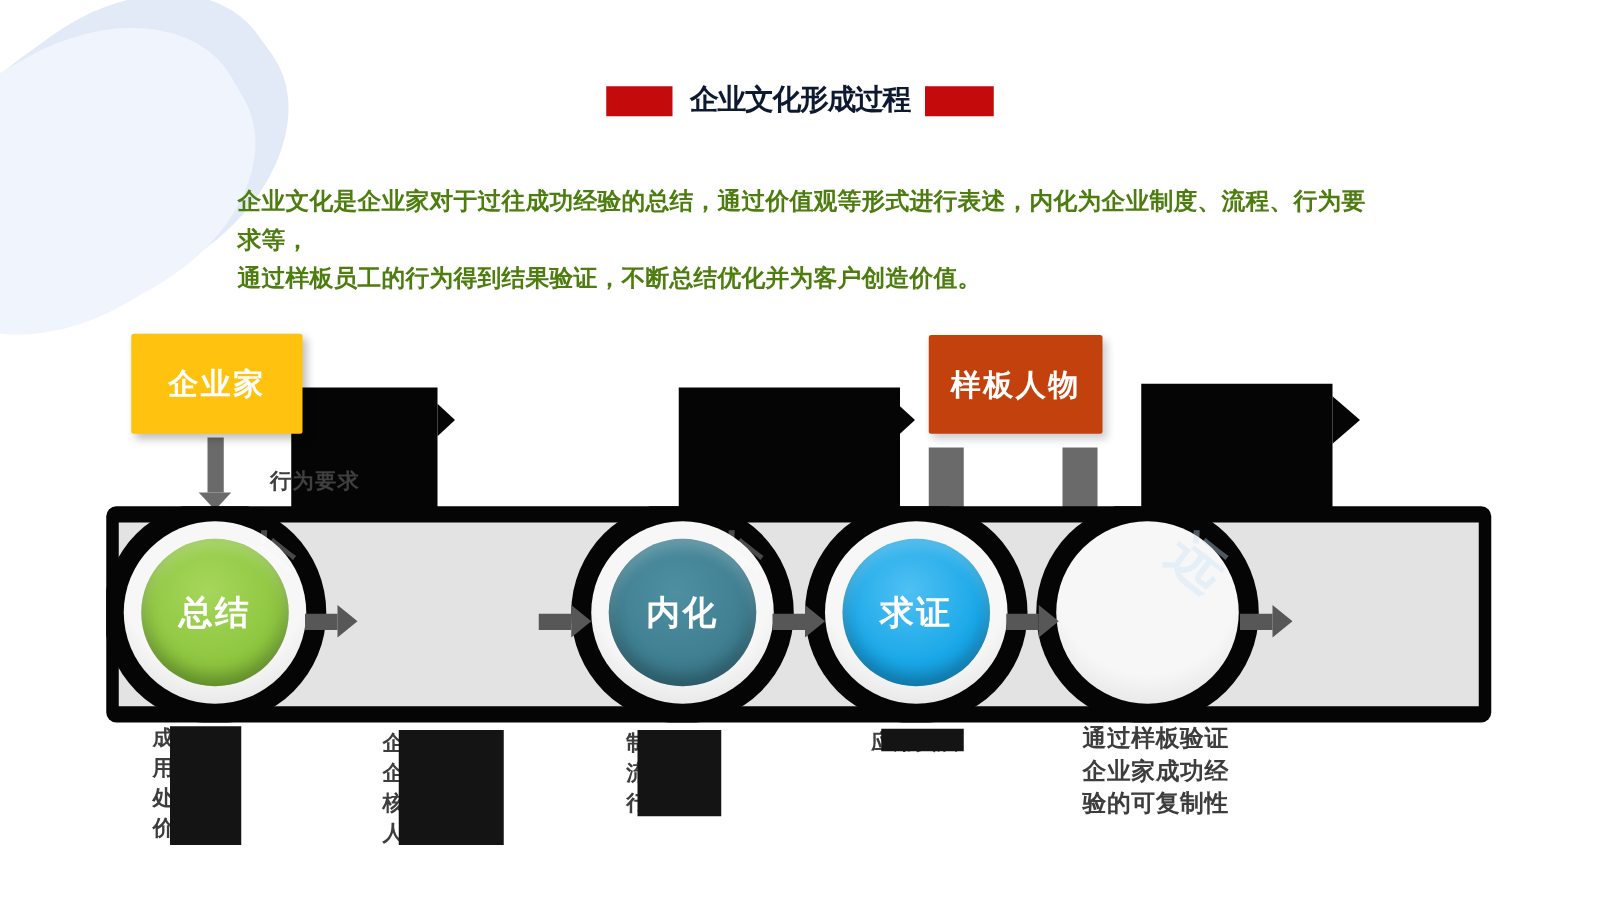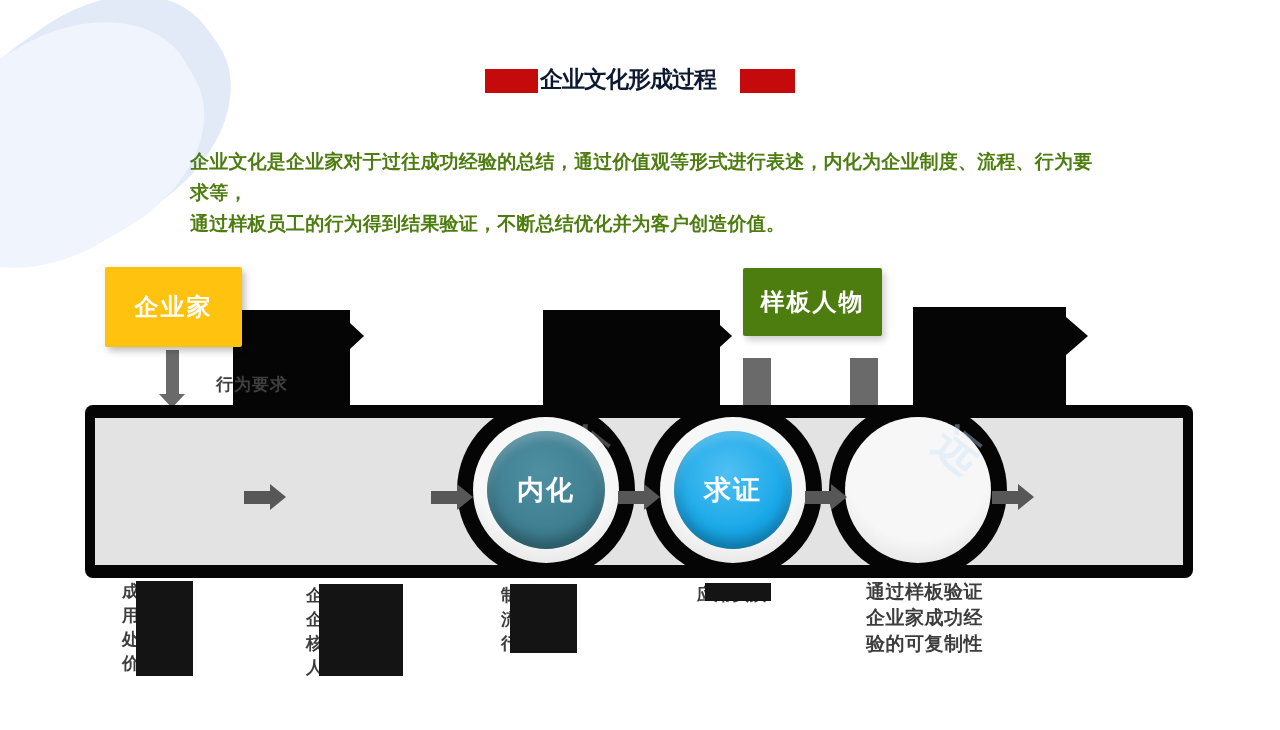--- a/index.html
+++ b/index.html
@@ -6,31 +6,31 @@
   .canvas{position:relative;width:1280px;height:730px;background:#ffffff;overflow:hidden;
           font-family:"DejaVu Sans","Liberation Sans",sans-serif;}
   
   .swoosh{position:absolute;border-radius:45%;}
   .swoosh.s1{left:-60px;top:18px;width:300px;height:210px;background:#E3EAF7;transform:rotate(-36deg);}
   .swoosh.s2{left:-90px;top:40px;width:300px;height:210px;background:#F0F4FC;transform:rotate(-30deg);}
   
   .title-block{position:absolute;top:69px;height:24px;background:#C40A0A;}
   .title-block.left{left:485px;width:53px;}
   .title-block.right{left:740px;width:55px;}
-  .page-title{position:absolute;left:540px;top:64px;width:200px;text-align:left;
+  .page-title{position:absolute;left:540px;top:64px;width:200px;text-align:center;
               font-size:23px;font-weight:bold;color:#0D1930;letter-spacing:-1px;white-space:nowrap;}
   
   .intro{position:absolute;left:190px;top:146px;width:920px;font-size:19px;font-weight:bold;
          color:#4d7c0f;line-height:31px;letter-spacing:0.2px;white-space:pre-line;}
   
   .actor{position:absolute;display:flex;align-items:center;justify-content:center;
          color:#fff;font-size:24px;font-weight:bold;letter-spacing:2px;z-index:6;}
   .actor.entrepreneur{left:105px;top:267px;width:137px;height:80px;background:#FFC20E;
          border-radius:2px;box-shadow:3px 4px 7px rgba(0,0,0,.25);}
-  .actor.model{left:743px;top:268px;width:139px;height:68px;background:#4d7c0f;
+  .actor.model{left:743px;top:268px;width:139px;height:79px;background:#c2410c;
          border-radius:2px;box-shadow:3px 4px 7px rgba(0,0,0,.2);}
   
   .block-arrow{position:absolute;background:#050505;z-index:2;}
   .ba1{left:233px;top:310px;width:117px;height:97px;}
   .ba1-tip{position:absolute;left:350px;top:323px;width:0;height:0;z-index:2;
            border-top:13px solid transparent;border-bottom:13px solid transparent;border-left:14px solid #050505;}
   .ba2{left:543px;top:310px;width:177px;height:97px;}
   .ba2-tip{position:absolute;left:720px;top:325px;width:0;height:0;z-index:2;
            border-top:11px solid transparent;border-bottom:11px solid transparent;border-left:12px solid #050505;}
   .ba3{left:913px;top:307px;width:153px;height:100px;}
@@ -109,20 +109,26 @@
   <div class="arrow-label">行为要求</div>
 
   <div class="down-bar"></div>
   <div class="down-head"></div>
   <div class="conn c1"></div>
   <div class="conn c2"></div>
 
   <div class="flow">
     <div class="band"></div>
 
+    <div class="stage-outer" style="left:-2px">
+      <div class="stage-ring">
+        <div class="wm">远</div>
+        <div class="stage-core core0">总结</div>
+      </div>
+    </div>
     <div class="stage-outer" style="left:372px">
       <div class="stage-ring">
         <div class="wm">远</div>
         <div class="stage-core core2">内化</div>
       </div>
     </div>
     <div class="stage-outer" style="left:559px">
       <div class="stage-ring">
         <div class="stage-core core3">求证</div>
       </div>

